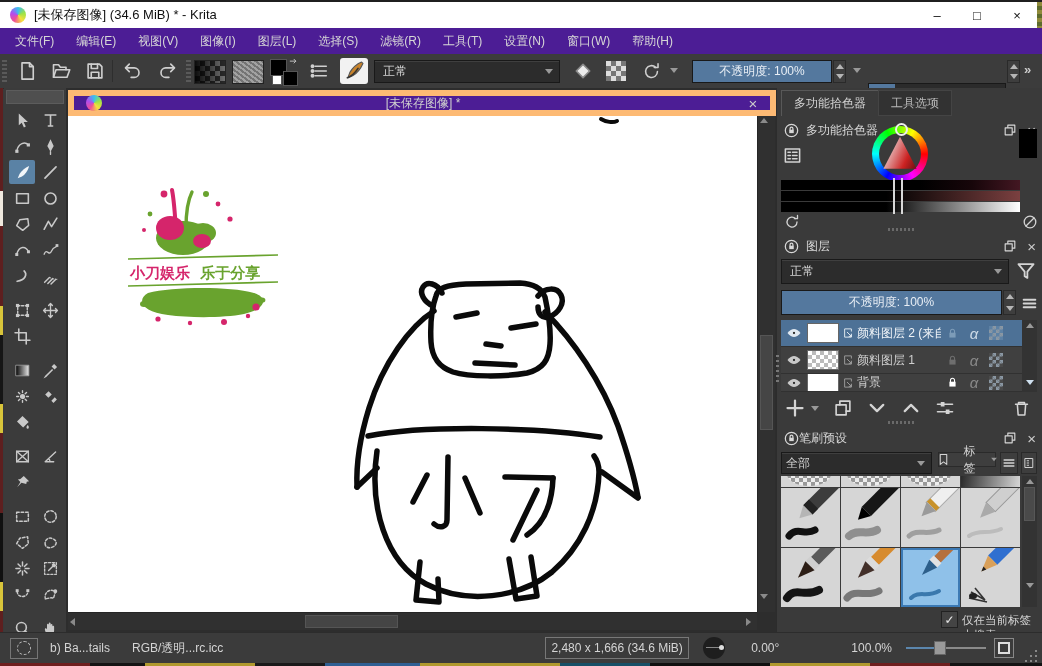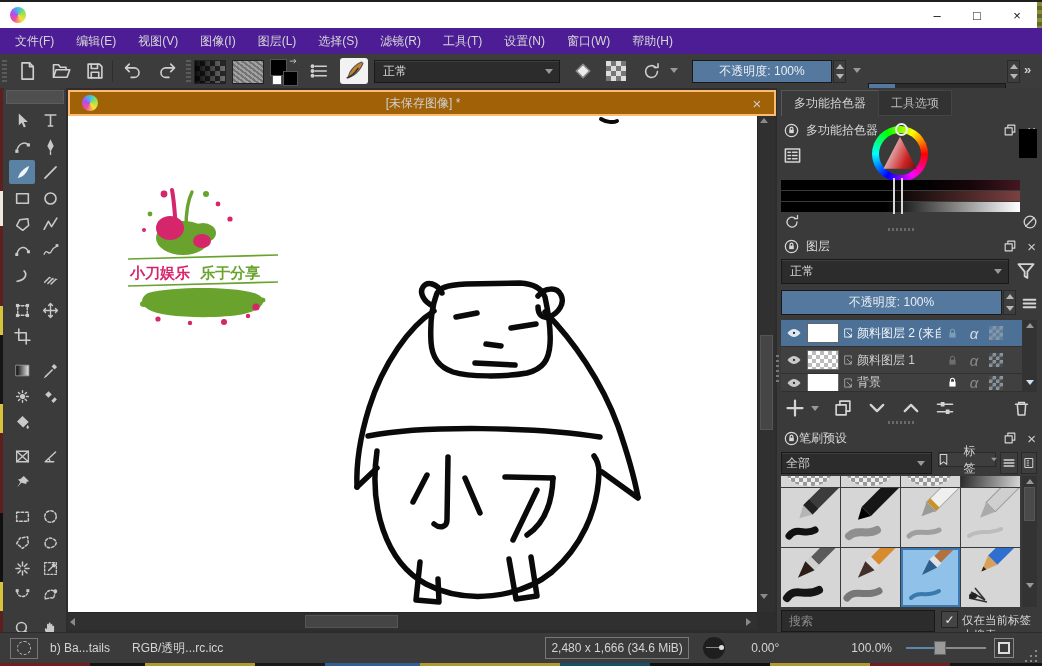--- a/index.html
+++ b/index.html
@@ -28,21 +28,21 @@
   .spin{background:#3e3e3e;border:1px solid #2a2a2a;display:flex;flex-direction:column;align-items:center;justify-content:space-around;box-sizing:border-box;}
   .tri-up{width:0;height:0;border-left:4px solid transparent;border-right:4px solid transparent;border-bottom:5px solid #b5b5b5;}
   .tri-dn{width:0;height:0;border-left:4px solid transparent;border-right:4px solid transparent;border-top:5px solid #b5b5b5;}
   .checker{background-image:linear-gradient(45deg,#777 25%,transparent 25%,transparent 75%,#777 75%),
     linear-gradient(45deg,#777 25%,#ddd 25%,#ddd 75%,#777 75%);background-size:10px 10px;background-position:0 0,5px 5px;}
   
   .toolbox{left:4px;top:88px;width:62px;height:544px;background:#3b3b3b;}
   .tool-cell{position:absolute;width:26px;height:24px;display:flex;align-items:center;justify-content:center;color:#c9c9c9;border-radius:2px;}
   .tool-cell.sel{background:#5a82a5;color:#f2f6fa;}
   
-  .subtitle{left:68px;top:90px;width:708px;height:26px;background:#a16207;display:flex;align-items:center;border:2px solid #fdba74;box-sizing:border-box;}
+  .subtitle{left:68px;top:90px;width:708px;height:26px;background:#4c1d95;display:flex;align-items:center;border:6px solid #fdba74;box-sizing:border-box;}
   .canvas{left:68px;top:116px;width:689px;height:496px;background:#ffffff;overflow:hidden;}
   .vscroll{left:757px;top:116px;width:18px;height:496px;background:#303030;border-left:1px solid #262626;box-sizing:border-box;}
   .hscroll{left:68px;top:612px;width:689px;height:18px;background:#303030;border-top:1px solid #262626;box-sizing:border-box;}
   .sthumb{background:#454545;border:1px solid #555;box-sizing:border-box;}
   .sarrow{position:absolute;display:flex;align-items:center;justify-content:center;color:#9a9a9a;}
   
   .dockbg{left:776px;top:88px;width:266px;height:544px;background:#3a3a3a;border-left:1px solid #2c2c2c;box-sizing:border-box;}
   .tab{position:absolute;top:90px;height:26px;display:flex;align-items:center;justify-content:center;padding:0 12px;box-sizing:border-box;}
   .tab.active{background:#3a3a3a;border:1px solid #585858;border-bottom:none;}
   .tab.inactive{background:#323232;border:1px solid #444;color:#b9b9b9;}
@@ -63,20 +63,21 @@
 </head>
 <body>
 
 <div id="root">
 
   <div class="abs" style="left:0;top:0;width:1042px;height:2px;background:#1f1f1f;"></div>
   <div class="abs" style="left:1037px;top:2px;width:5px;height:26px;background:repeating-linear-gradient(to bottom,#8f8a3a 0 4px,#5d6b2c 4px 8px);"></div>
 
   <div class="abs titlebar">
     <div class="krita-logo"></div>
+    <div style="font-size:13px;">[未保存图像]  (34.6 MiB)  * - Krita</div>
     <div style="margin-left:auto;display:flex;">
       <div class="win-ctl">–</div>
       <div class="win-ctl">□</div>
       <div class="win-ctl">×</div>
     </div>
   </div>
 
   <div class="abs menubar" id="menubar">
       <div class="menu-item">文件(F)</div>
       <div class="menu-item">编辑(E)</div>
@@ -915,23 +916,20 @@
           </g>
           <path d="M10,44 l14,8 M8,50 l18,4 M14,40 l10,12" stroke="#333" stroke-width="1.6" fill="none"></path>
           <ellipse cx="12" cy="48" rx="4" ry="3" fill="#222"></ellipse>
         </svg></div>
     </div>
   <div class="abs" style="left:1022px;top:476px;width:15px;height:131px;background:#333;">
     <span class="tri-up" style="display:block;margin:3px auto;border-bottom-color:#999;"></span>
     <div style="width:11px;height:34px;margin:2px auto;background:#4a4a4a;border:1px solid #575757;box-sizing:border-box;"></div>
     <span class="tri-dn" style="display:block;margin:62px auto 0;border-top-color:#999;"></span>
   </div>
-  <div class="abs" style="left:781px;top:610px;width:152px;height:20px;background:#2c2c2c;border:1px solid #191919;display:flex;align-items:center;">
-    <span style="margin-left:7px;color:#8a8a8a;">搜索</span>
-  </div>
   <div class="abs" style="left:941px;top:611px;width:15px;height:15px;background:#444;border:1px solid #222;display:flex;align-items:center;justify-content:center;color:#e8e8e8;font-size:12px;">✓</div>
   <div class="abs" style="left:962px;top:613px;font-size:11.5px;">仅在当前标签内搜索</div>
 
   <div class="abs statusbar">
     <div style="margin-left:10px;width:26px;height:19px;border:1px solid #767676;display:flex;align-items:center;justify-content:center;">
       <span style="width:12px;height:12px;border-radius:50%;border:1.4px dashed #bbb;display:block;"></span>
     </div>
     <div style="margin-left:12px;">b) Ba...tails</div>
     <div style="margin-left:22px;">RGB/透明...rc.icc</div>
     <div style="margin-left:auto;"></div>

